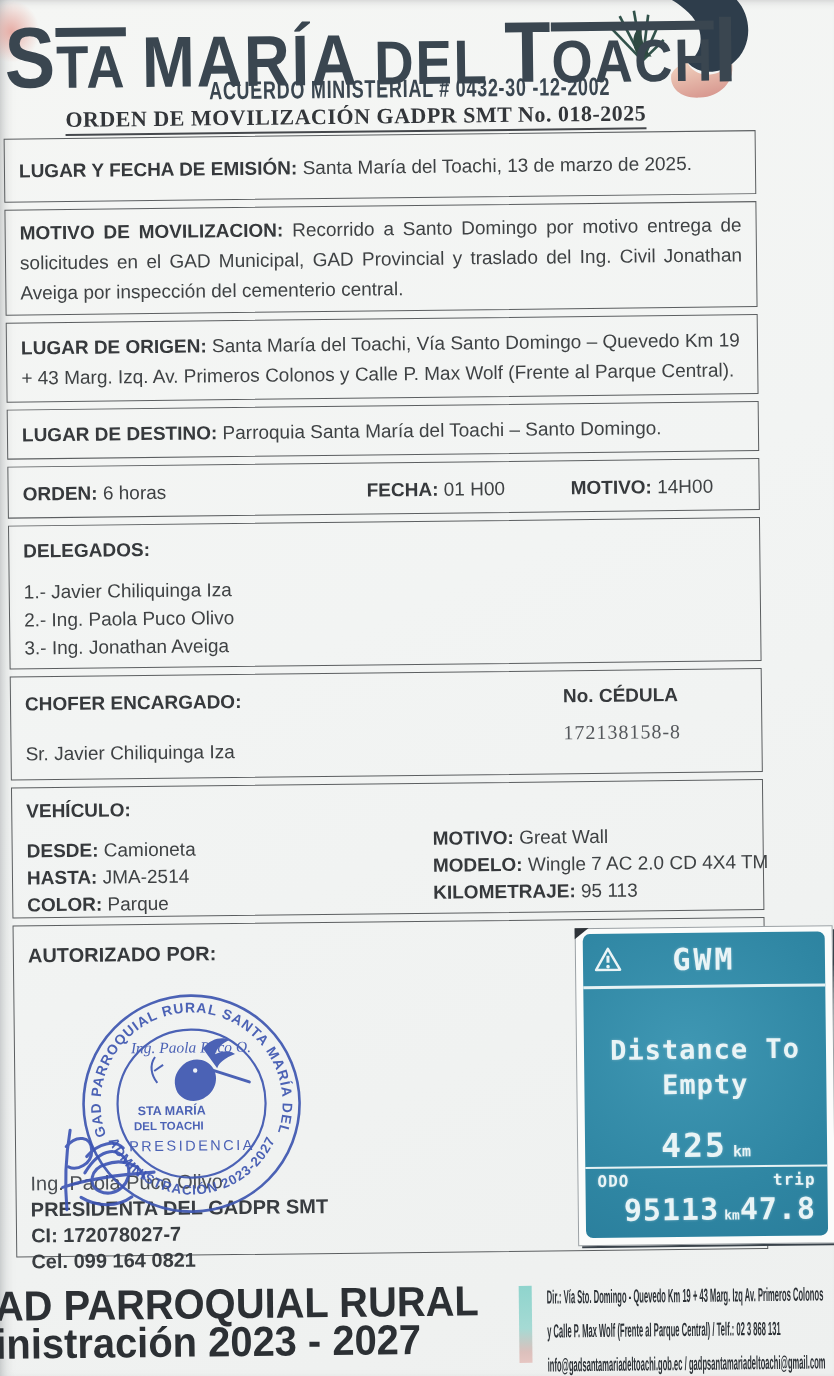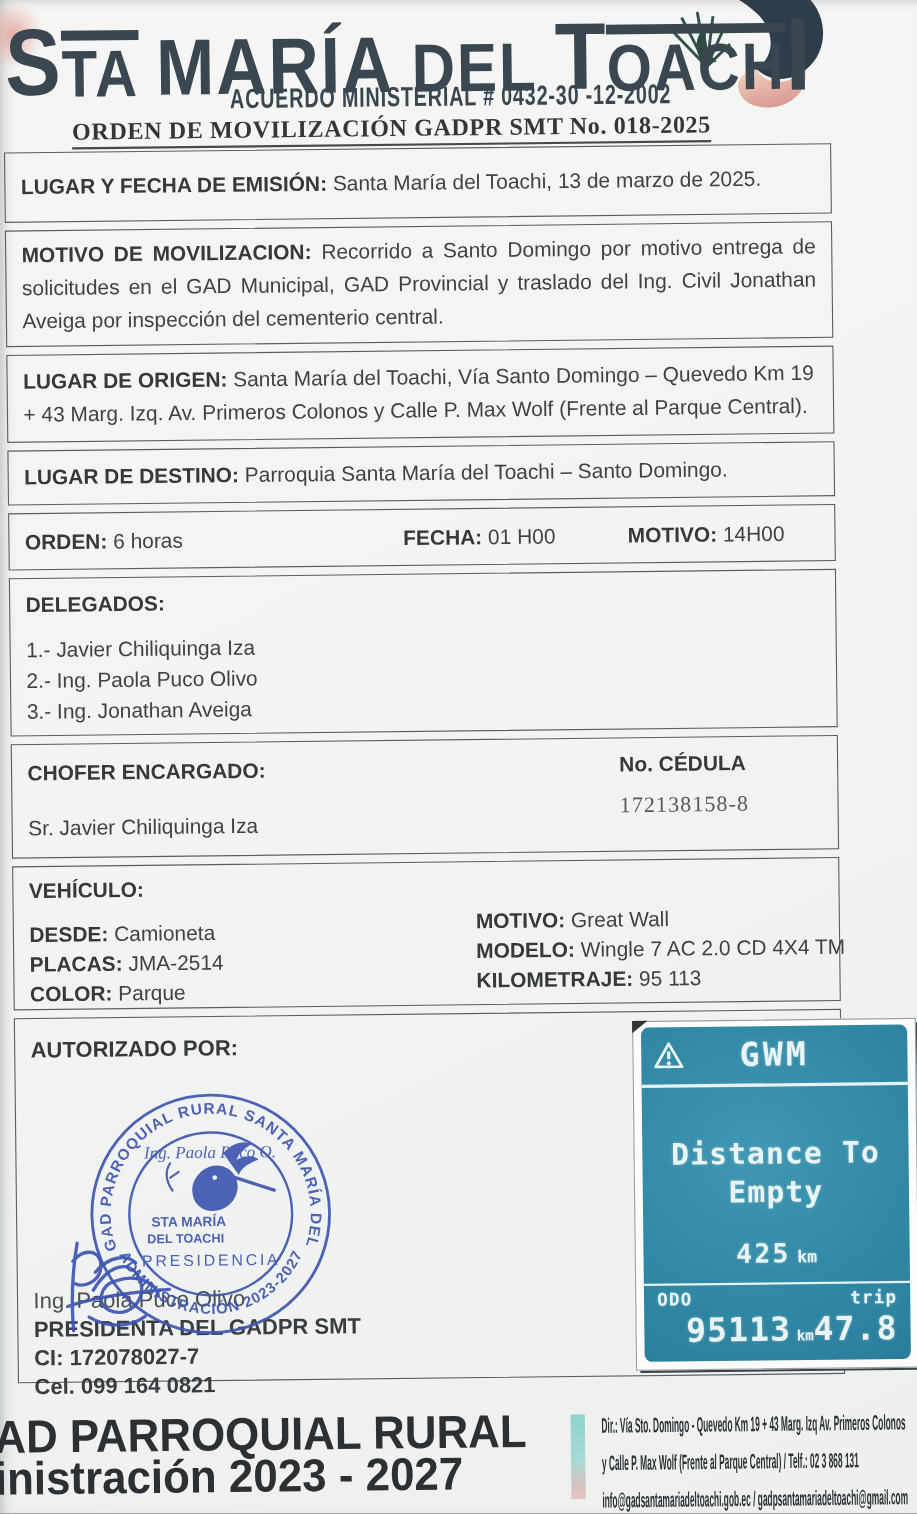--- a/index.html
+++ b/index.html
@@ -68,21 +68,21 @@
   .screen { width:100%; height:100%; border-radius:7px; position:relative; display:flex; flex-direction:column;
     background:radial-gradient(120% 90% at 42% 38%, #3f97b3 0%, #2f86a3 55%, #277997 100%);
     color:#e9f4f6; font-family:"DejaVu Sans Mono", monospace; font-weight:bold;
     text-shadow:0 0 3px rgba(240,250,252,.35); }
   .scr-head { height:52px; position:relative; border-bottom:3px solid #e6f2f4; }
   .scr-head .warn { position:absolute; left:10px; top:11px; }
   .scr-head .brand { position:absolute; left:0; right:0; top:9px; text-align:center; font-size:30px; letter-spacing:3px; }
   .scr-mid { flex:1; text-align:center; }
   .dte { margin-top:44px; font-size:27px; line-height:35px; letter-spacing:1px; }
   .range { margin-top:24px; }
-  .range .v { font-size:24px; letter-spacing:2px; }
+  .range .v { font-size:33px; letter-spacing:2px; }
   .range .u { font-size:15px; margin-left:6px; }
   .scr-foot { border-top:2.5px solid #e6f2f4; padding:3px 12px 10px 12px; }
   .foot-labels { display:flex; justify-content:space-between; font-size:16px; letter-spacing:1px; }
   .foot-vals { display:flex; justify-content:space-between; align-items:baseline; padding-left:26px; margin-top:2px; }
   .foot-vals .v { font-size:30px; letter-spacing:1px; }
   .foot-vals .u { font-size:13px; margin-left:5px; }
 
   
   .f-left { position:absolute; left:-12px; top:1283px; font-weight:bold; color:#2c3034;
     font-size:42px; line-height:38px; white-space:nowrap; transform:scaleX(.95); transform-origin:left top; }
@@ -174,21 +174,21 @@
     <section class="box b7">
       <b class="abs" style="left:14px; top:14px;">CHOFER ENCARGADO:</b>
       <b class="abs" style="left:552px; top:12px;">No. CÉDULA</b>
       <span class="abs" style="left:14px; top:64px;">Sr. Javier Chiliquinga Iza</span>
       <span class="abs serif" style="left:552px; top:48px;">172138158-8</span>
     </section>
 
     <section class="box b8">
       <b class="abs" style="left:14px; top:10px;">VEHÍCULO:</b>
       <span class="abs" style="left:14px; top:50px;"><b>DESDE:</b> <span>Camioneta</span></span>
-      <span class="abs" style="left:14px; top:77px;"><b>PLACAS:</b> <span>JMA-2514</span></span>
+      <span class="abs" style="left:14px; top:77px;"><b>HASTA:</b> <span>JMA-2514</span></span>
       <span class="abs" style="left:14px; top:104px;"><b>COLOR:</b> <span>Parque</span></span>
       <span class="abs" style="left:420px; top:42px;"><b>MOTIVO:</b> <span>Great Wall</span></span>
       <span class="abs" style="left:420px; top:69px;"><b>MODELO:</b> <span>Wingle 7 AC 2.0 CD 4X4 TM</span></span>
       <span class="abs" style="left:420px; top:96px;"><b>KILOMETRAJE:</b> <span>95 113</span></span>
     </section>
 
     <section class="box b9">
       <b class="abs" style="left:14px; top:16px; font-size:20px;">AUTORIZADO POR:</b>
 
       <svg class="stamp" width="240" height="235" viewBox="0 0 240 235">

